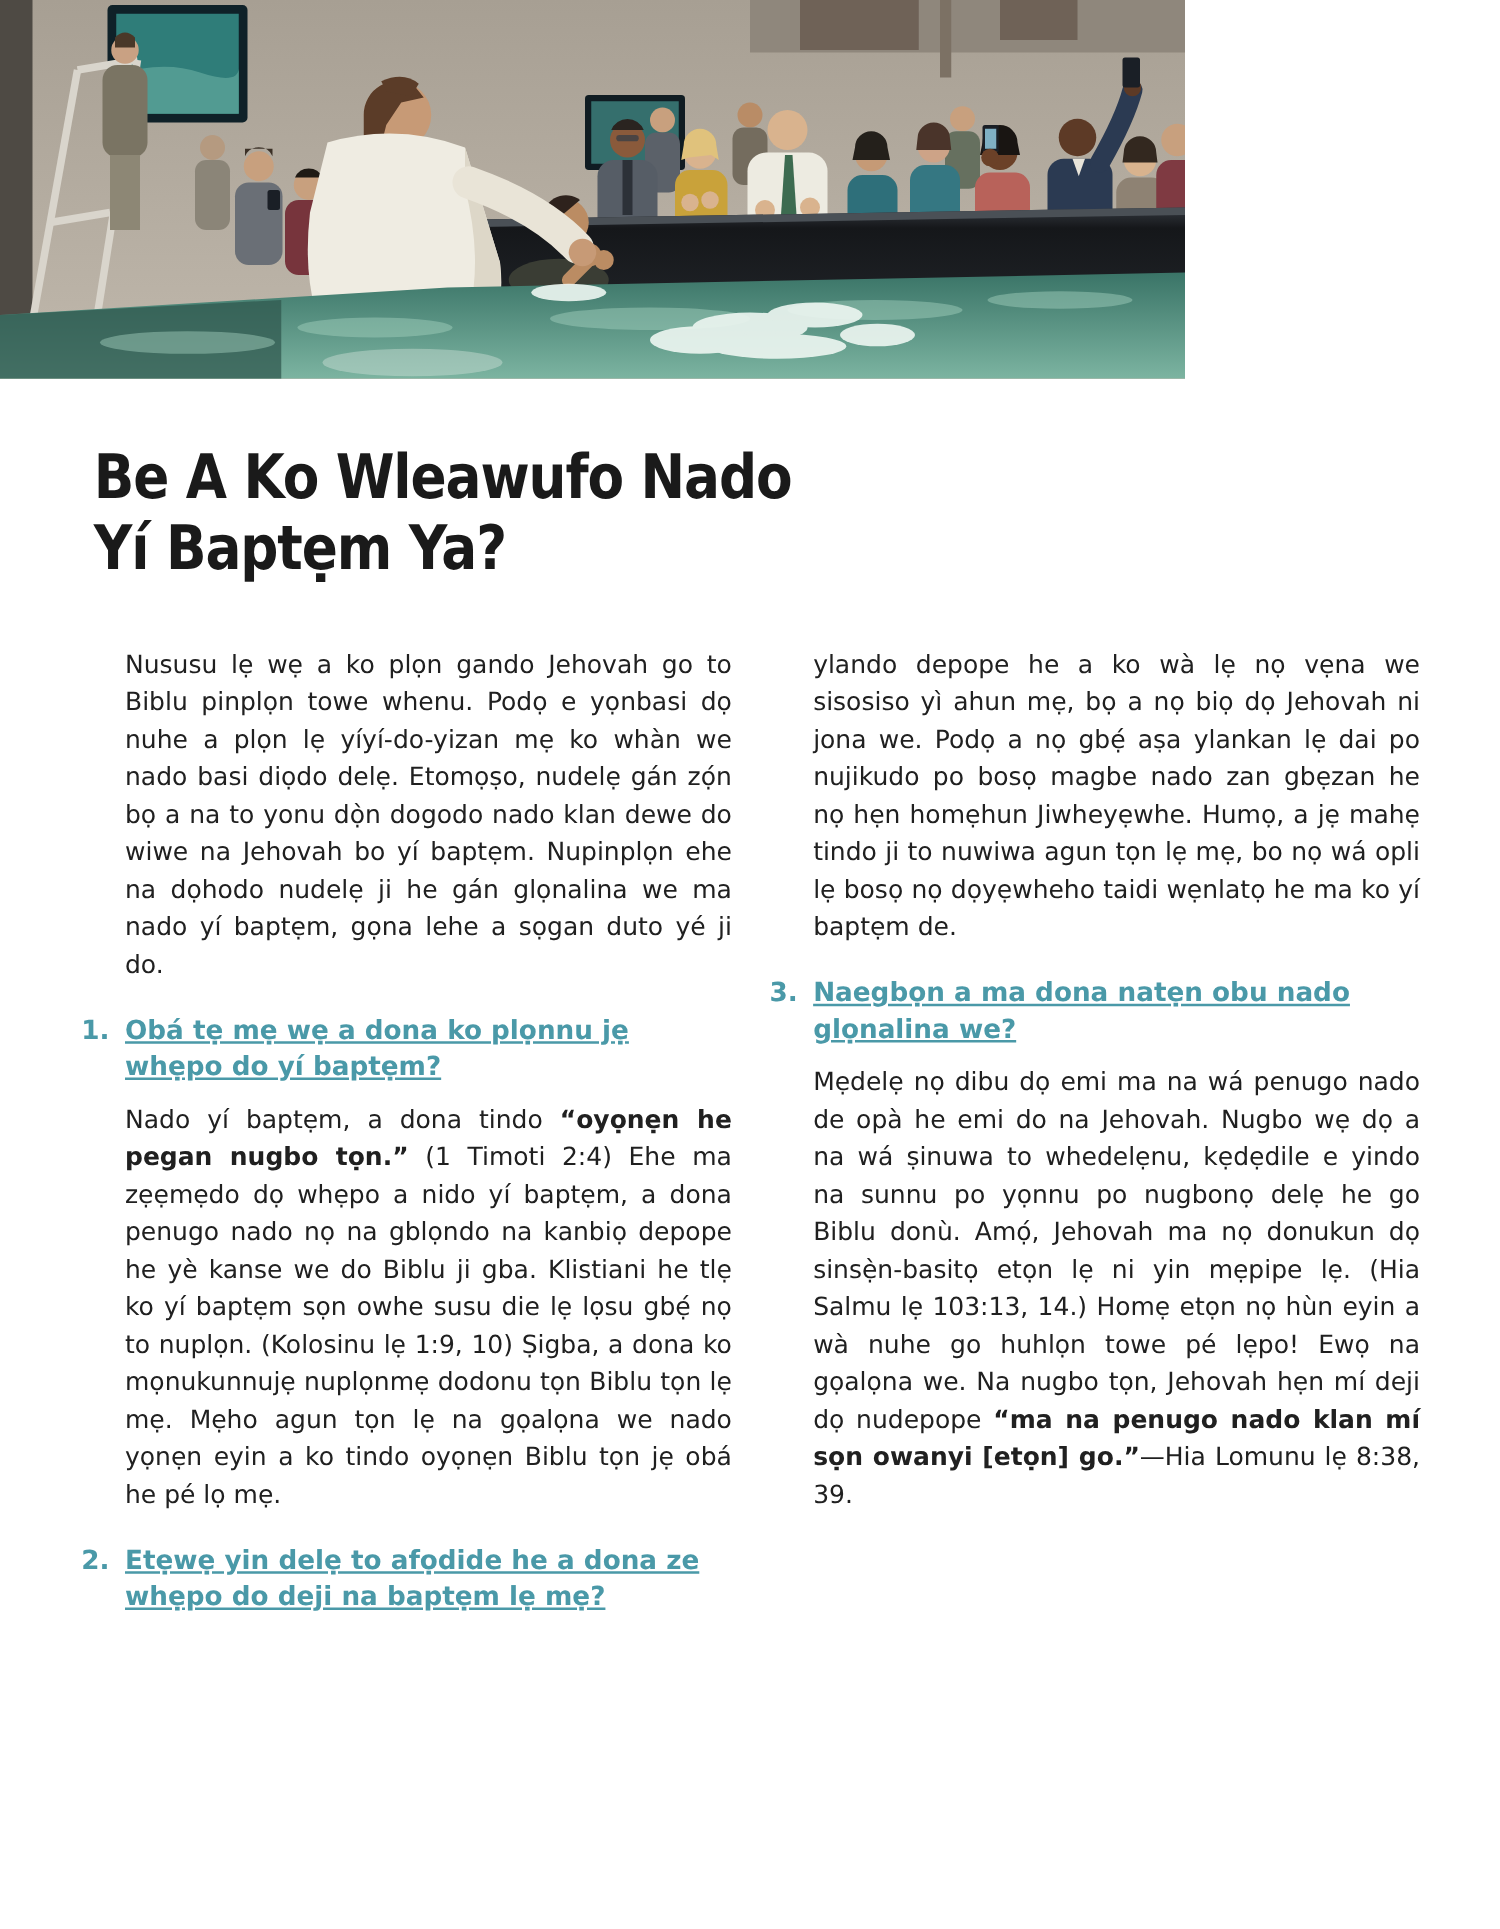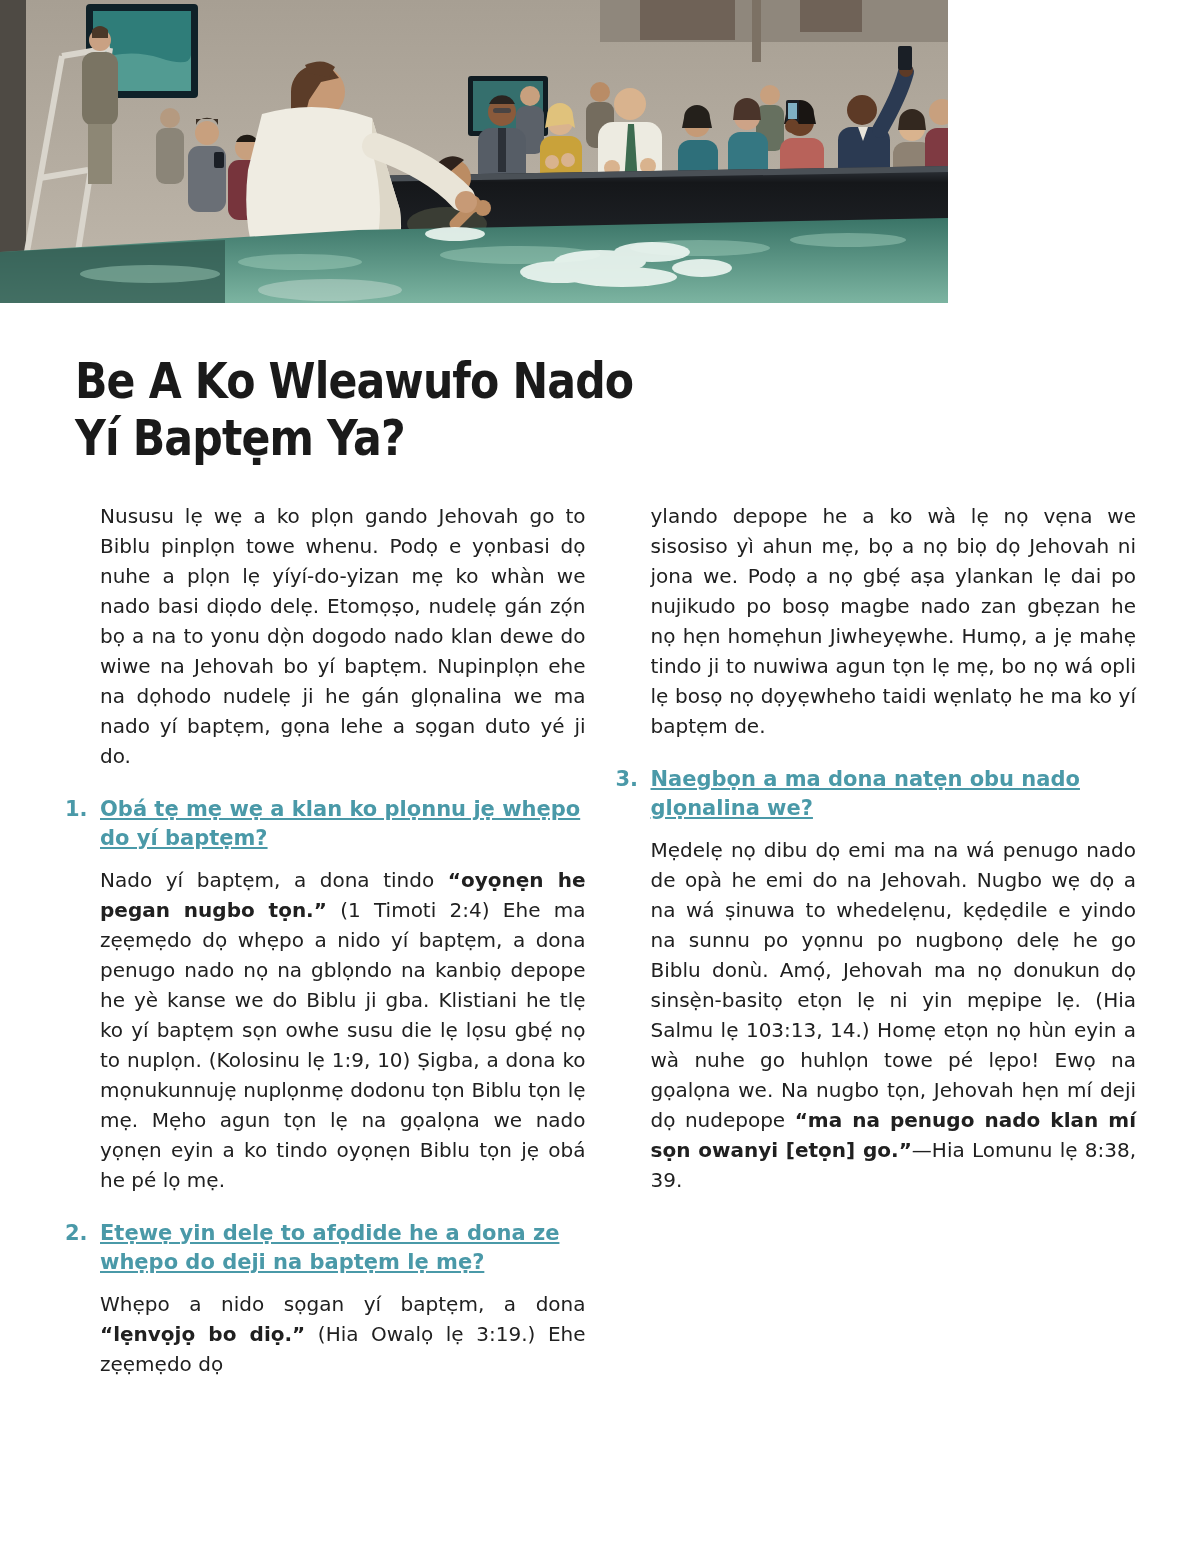--- a/index.html
+++ b/index.html
@@ -28,21 +28,21 @@
   .article-title{
     margin:50px 0 0 75px;
     font-size:49px;font-weight:bold;line-height:57px;color:#1a1a1a;
     letter-spacing:-1px;
     transform:scaleX(.87);transform-origin:left top;
     white-space:nowrap;
   }
 
   
   .columns{display:flex;gap:30px;padding:34px 64px 0 65px;}
-  .col{flex:1;min-width:0;}
+  .col{flex:1;min-width:0;margin-top:15px;}
   p.body{
     margin:0 0 0 35px;font-size:20px;line-height:30px;text-align:justify;
     color:#202020;overflow-wrap:break-word;
   }
   .qheading{
     display:flex;margin:24px 0 12px 0;
     color:#4a99a8;font-weight:bold;font-size:21px;line-height:29px;
   }
   .qheading .qnum{flex:none;width:35px;}
   .qheading .qtext{flex:1;text-decoration:underline;}
@@ -243,29 +243,28 @@
     <div>Yí Baptẹm Ya?</div>
   </h1>
 
   <div class="columns">
 
     <div class="col">
       <p class="body"><span>Nususu lẹ wẹ a ko plọn gando Jehovah go to Biblu pinplọn towe whenu. Podọ e yọnbasi dọ nuhe a plọn lẹ yíyí-do-yizan mẹ ko whàn we nado basi diọdo delẹ. Etomọṣo, nudelẹ gán zọ́n bọ a na to yonu dọ̀n dogodo nado klan dewe do wiwe na Jehovah bo yí baptẹm. Nupinplọn ehe na dọhodo nudelẹ ji he gán glọnalina we ma nado yí baptẹm, gọna lehe a sọgan duto yé ji do.</span></p>
 
       <div class="qheading">
         <span class="qnum">1.</span>
-        <span class="qtext">Obá tẹ mẹ wẹ a klan ko plọnnu jẹ whẹpo do yí baptẹm?</span>
+        <span class="qtext">Obá tẹ mẹ wẹ a dona ko plọnnu jẹ whẹpo do yí baptẹm?</span>
       </div>
       <p class="body"><span>Nado yí baptẹm, a dona tindo </span><span class="b">“oyọnẹn he pegan nugbo tọn.”</span><span> (1 Timoti 2:4) Ehe ma zẹẹmẹdo dọ whẹpo a nido yí baptẹm, a dona penugo nado nọ na gblọndo na kanbiọ depope he yè kanse we do Biblu ji gba. Klistiani he tlẹ ko yí baptẹm sọn owhe susu die lẹ lọsu gbẹ́ nọ to nuplọn. (Kolosinu lẹ 1:9, 10) Ṣigba, a dona ko mọnukunnujẹ nuplọnmẹ dodonu tọn Biblu tọn lẹ mẹ. Mẹho agun tọn lẹ na gọalọna we nado yọnẹn eyin a ko tindo oyọnẹn Biblu tọn jẹ obá he pé lọ mẹ.</span></p>
 
       <div class="qheading">
         <span class="qnum">2.</span>
         <span class="qtext">Etẹwẹ yin delẹ to afọdide he a dona ze whẹpo do deji na baptẹm lẹ mẹ?</span>
       </div>
-      <p class="body"><span>Whẹpo a nido sọgan yí baptẹm, a dona </span><span class="b">“lẹnvọjọ bo diọ.”</span><span> (Hia Owalọ lẹ 3:19.) Ehe zẹẹmẹdo dọ</span></p>
     </div>
 
     <div class="col">
       <p class="body"><span>ylando depope he a ko wà lẹ nọ vẹna we sisosiso yì ahun mẹ, bọ a nọ biọ dọ Jehovah ni jona we. Podọ a nọ gbẹ́ aṣa ylankan lẹ dai po nujikudo po bosọ magbe nado zan gbẹzan he nọ hẹn homẹhun Jiwheyẹwhe. Humọ, a jẹ mahẹ tindo ji to nuwiwa agun tọn lẹ mẹ, bo nọ wá opli lẹ bosọ nọ dọyẹwheho taidi wẹnlatọ he ma ko yí baptẹm de.</span></p>
 
       <div class="qheading">
         <span class="qnum">3.</span>
         <span class="qtext">Naegbọn a ma dona natẹn obu nado glọnalina we?</span>
       </div>
       <p class="body"><span>Mẹdelẹ nọ dibu dọ emi ma na wá penugo nado de opà he emi do na Jehovah. Nugbo wẹ dọ a na wá ṣinuwa to whedelẹnu, kẹdẹdile e yindo na sunnu po yọnnu po nugbonọ delẹ he go Biblu donù. Amọ́, Jehovah ma nọ donukun dọ sinsẹ̀n-basitọ etọn lẹ ni yin mẹpipe lẹ. (Hia Salmu lẹ 103:13, 14.) Homẹ etọn nọ hùn eyin a wà nuhe go huhlọn towe pé lẹpo! Ewọ na gọalọna we. Na nugbo tọn, Jehovah hẹn mí deji dọ nudepope </span><span class="b">“ma na penugo nado klan mí sọn owanyi [etọn] go.”</span><span>—Hia Lomunu lẹ 8:38, 39.</span></p>

